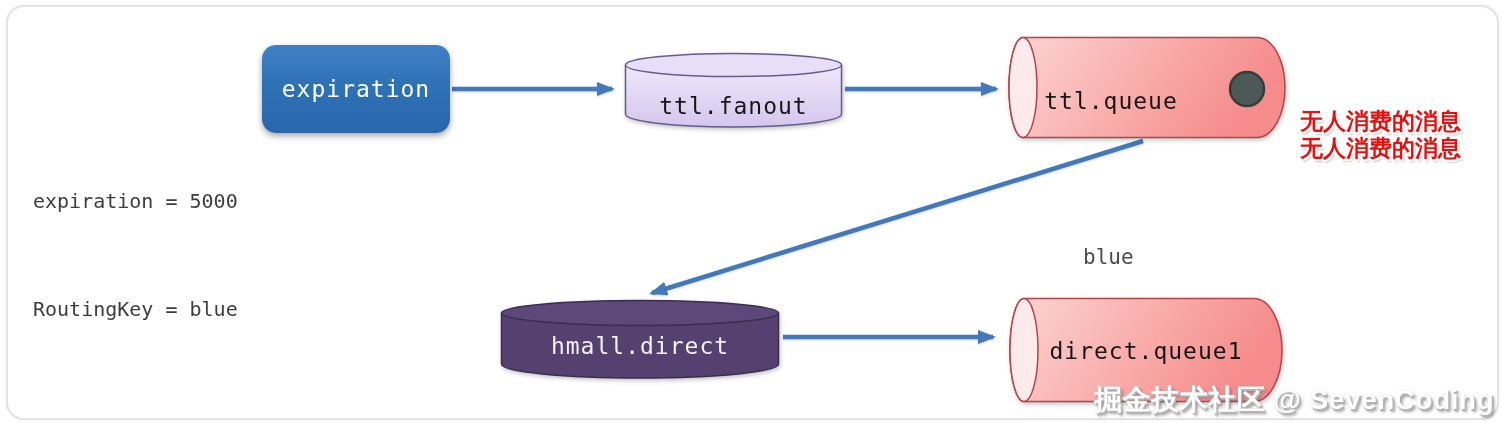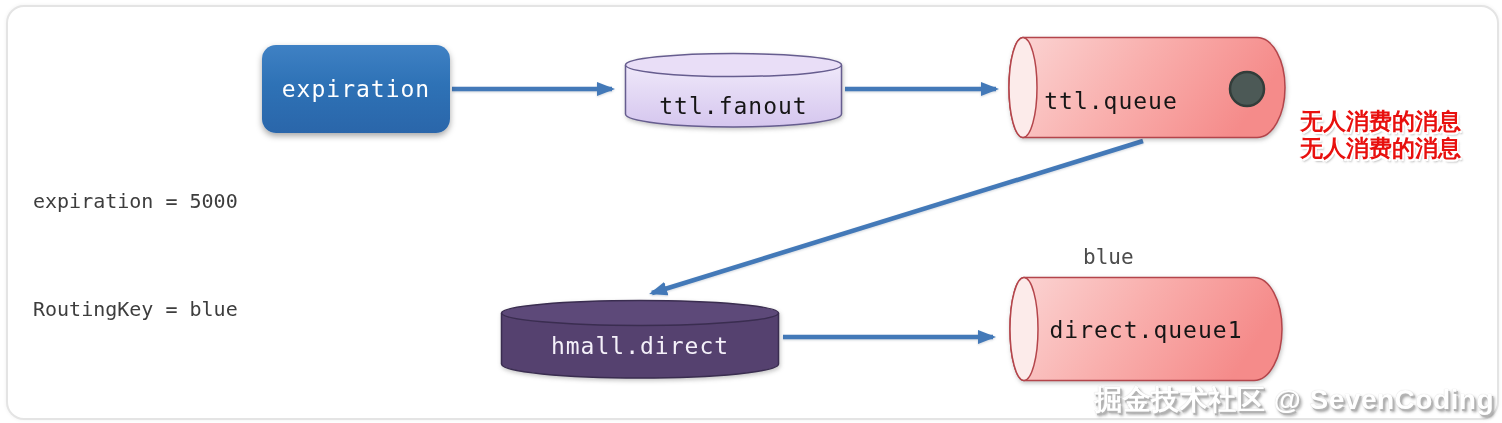--- a/index.html
+++ b/index.html
@@ -107,21 +107,21 @@
   <div class="binding-label abs">blue</div>
 
   <div class="node abs" style="left:500px;top:299px;width:280px;height:81px;">
     <svg width="280" height="81" viewBox="0 0 280 81">
       <path d="M1.5,14 L1.5,65 A138.5,14 0 0 0 278.5,65 L278.5,14" fill="#55416f" stroke="#3a2d50" stroke-width="1.5"></path>
       <ellipse cx="140" cy="14" rx="138.5" ry="12.5" fill="#5d4979" stroke="#3a2d50" stroke-width="1.5"></ellipse>
     </svg>
     <span class="label light-label" style="top:34px;">hmall.direct</span>
   </div>
 
-  <div class="node abs" style="left:1008px;top:276px;width:276px;height:106px;">
+  <div class="node abs" style="left:1008px;top:297px;width:276px;height:106px;">
     <svg width="276" height="106" viewBox="0 0 276 106">
       <defs>
         <linearGradient id="gQ2" x1="0" y1="0" x2="1" y2="0.25">
           <stop offset="0" stop-color="#fbd6d5"></stop>
             <stop offset="0.5" stop-color="#f9b0ae"></stop>
             <stop offset="1" stop-color="#f58b8a"></stop>
         </linearGradient>
       </defs>
       <path d="M16,1.5 H246 A28,51.5 0 0 1 246,104.5 H16 A14,51.5 0 0 1 16,1.5 Z" fill="url(#gQ2)" stroke="#b4454b" stroke-width="1.5"></path>
       <ellipse cx="16" cy="53" rx="14" ry="51.5" fill="#fcebea" stroke="#b4454b" stroke-width="1.5"></ellipse>

